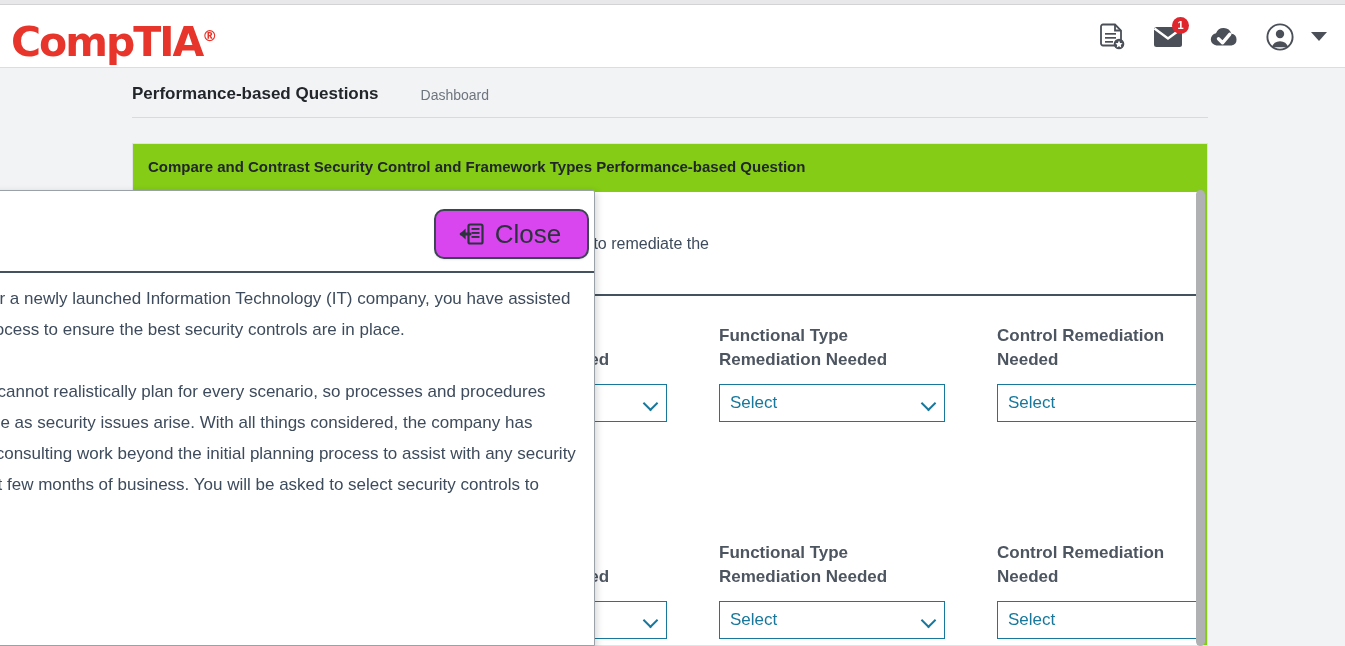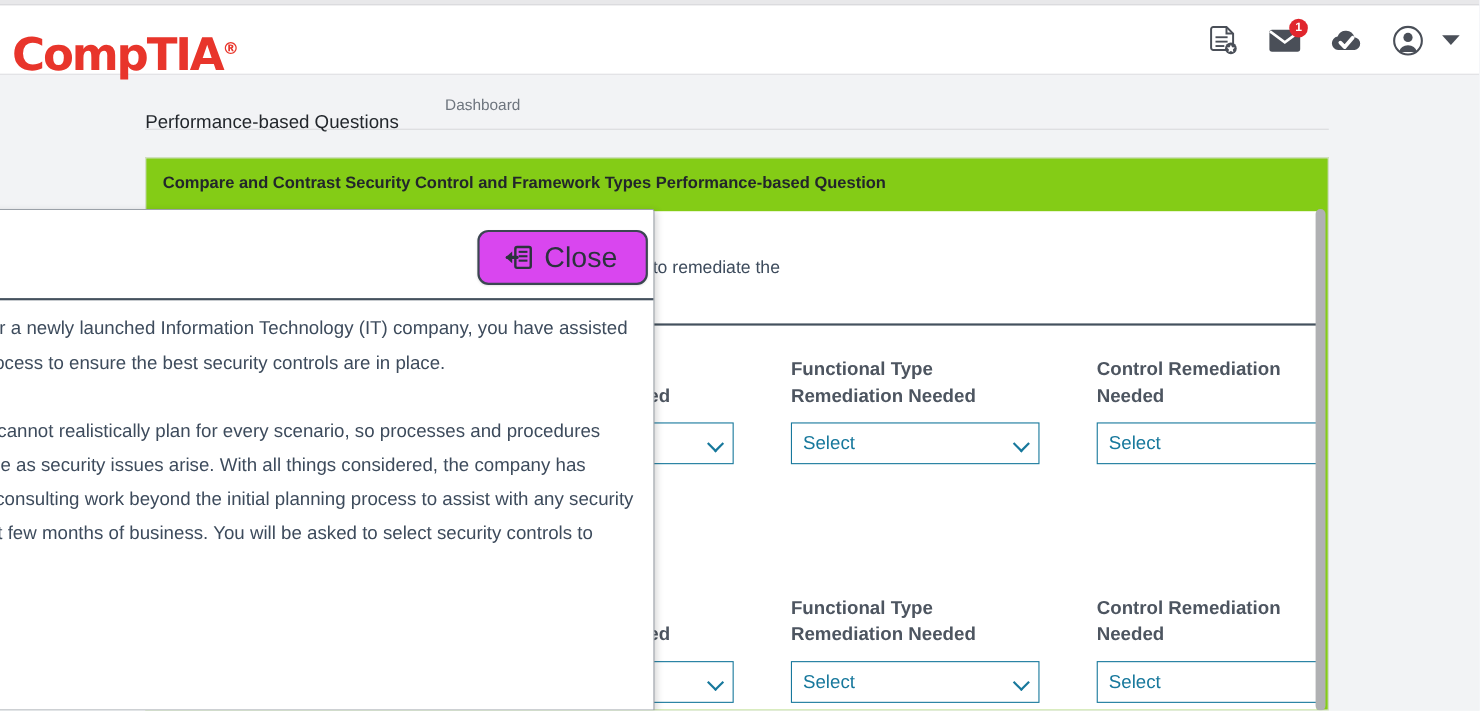--- a/index.html
+++ b/index.html
@@ -36,21 +36,21 @@
     border-bottom: 1px solid #dcdde0;
   }
   .logo {
     position: absolute; left: 11px; top: 6px;
     font-size: 41px;
     font-weight: 700;
     letter-spacing: -2px;
     color: #e8352b;
     font-family: "DejaVu Sans", sans-serif;
     user-select: none;
-    line-height: 67px;
+    line-height: 50px;
   }
   .logo .reg { font-size: 15px; vertical-align: super; letter-spacing: 0; }
 
   .header-icons {
     position: absolute; right: 18px; top: 0;
     height: 63px;
     display: flex; align-items: center; gap: 26px;
   }
   .hicon {
     position: relative;
@@ -85,25 +85,24 @@
 
   
   .page-tabs {
     position: absolute;
     left: 132px; top: 76px;
     width: 1076px; height: 42px;
     display: flex; align-items: flex-start; gap: 42px;
     border-bottom: 1px solid #d9dadd;
   }
   .tab-primary {
-    font-size: 17px; font-weight: 400; color: #22262b;
+    font-size: 17px; font-weight: 700; color: #22262b;
     padding-top: 8px;
     white-space: nowrap;
     cursor: pointer;
-    margin-top: 17px;
   }
   .tab-secondary {
     font-size: 14px; color: #6e757e;
     padding-top: 11px;
     white-space: nowrap;
     cursor: pointer;
   }
 
   
   .question-card {

